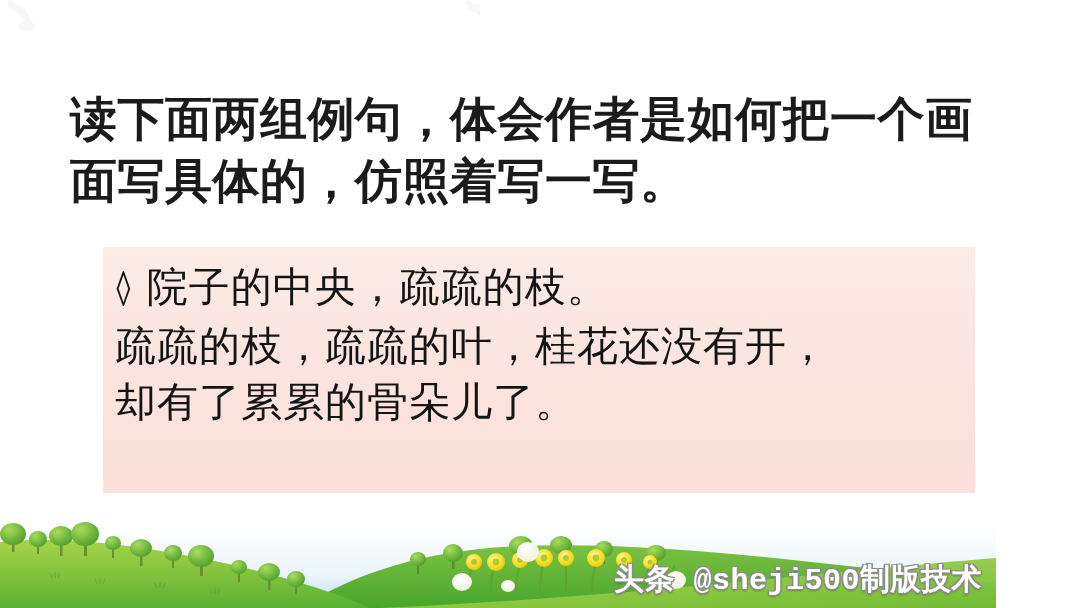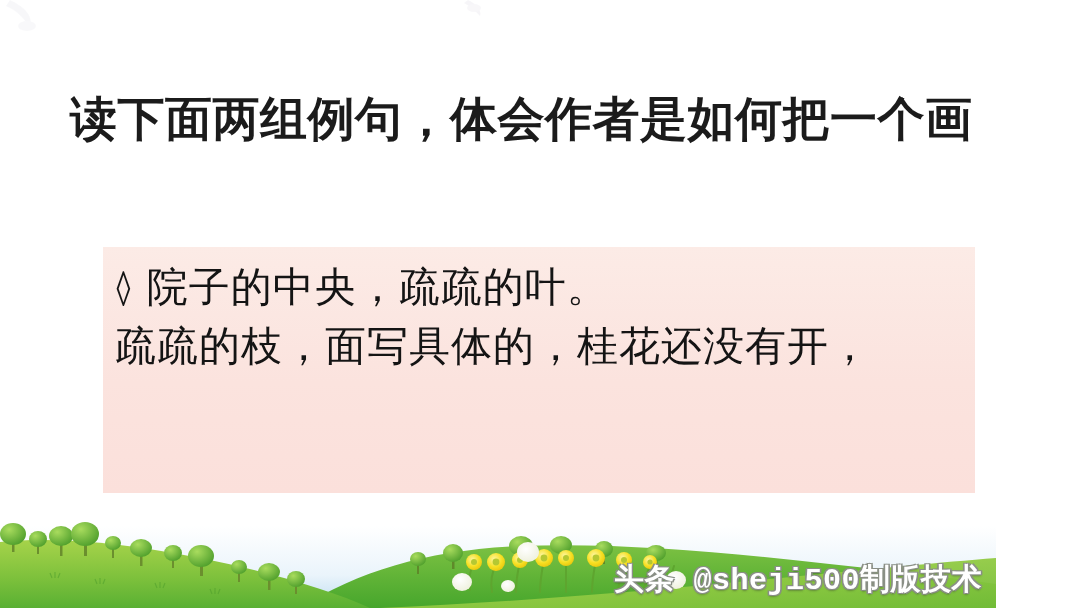--- a/index.html
+++ b/index.html
@@ -115,34 +115,38 @@
     <g opacity="0.10">
       <path d="M10 0 C 22 6, 34 14, 30 28 C 24 18, 16 10, 6 6 Z" fill="#b9b9cc"></path>
       <ellipse cx="27" cy="26" rx="9" ry="5" fill="#c3c3d4"></ellipse>
       <path d="M468 0 C 476 4, 482 10, 480 16 C 474 10, 470 6, 464 3 Z" fill="#b0a8c0"></path>
       <ellipse cx="474" cy="8" rx="7" ry="4" fill="#bdb4cc"></ellipse>
     </g>
   </svg>
 
   <div class="title-block">
     <div class="title-line">读下面两组例句，体会作者是如何把一个画</div>
+    <div class="title-line">面写具体的，仿照着写一写。</div>
   </div>
 
   <div class="pink-box">
     <div class="pink-inner">
 
       <div class="ex-line">
-        <span class="bullet">◊</span><span>院子的中央，疏疏的叶。</span>
+        <span class="bullet">◊</span><span>院子的中央，疏疏的枝。</span>
       </div>
 
 
       <div class="ex-line">
-        <span>疏疏的枝，面写具体的，桂花还没有开，</span>
+        <span>疏疏的枝，疏疏的叶，桂花还没有开，</span>
       </div>
 
+      <div class="ex-line">
+        <span>却有了累累的骨朵儿了。</span>
+      </div>
 
     </div>
   </div>
 
   <svg class="bottom-decor" viewBox="0 0 1080 110" preserveAspectRatio="none">
     <defs>
       <linearGradient id="skyGrad" x1="0" y1="0" x2="0" y2="1">
         <stop offset="0%" stop-color="#ffffff"></stop>
         <stop offset="60%" stop-color="#eaf4fb"></stop>
         <stop offset="100%" stop-color="#bcdcf0"></stop>

